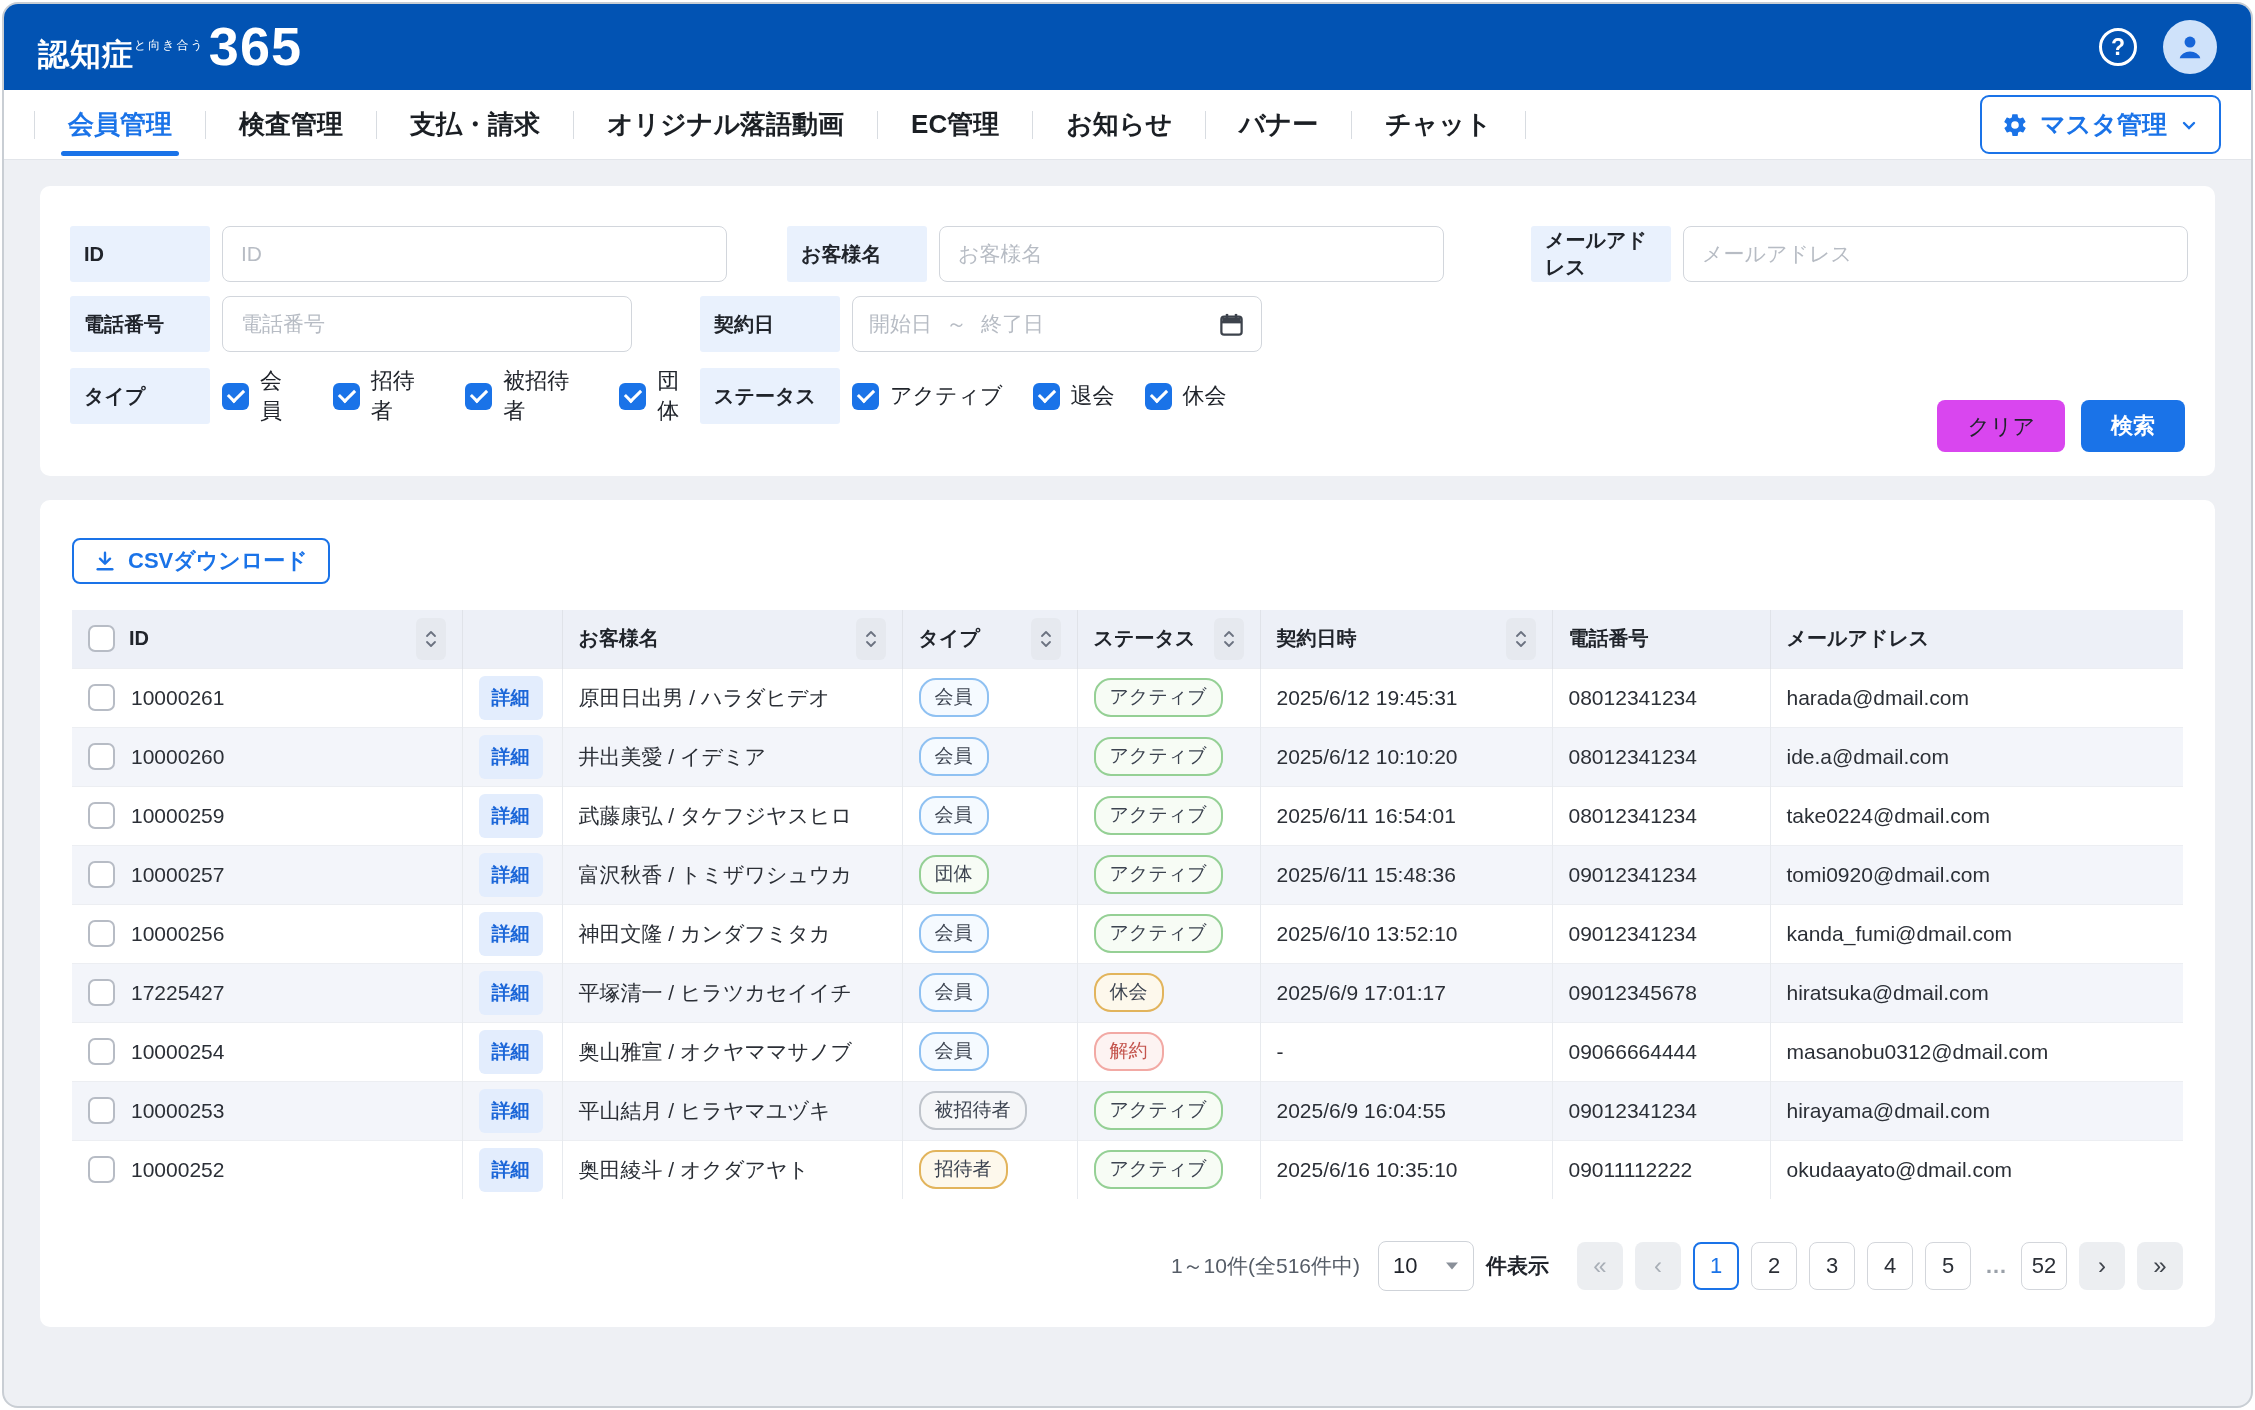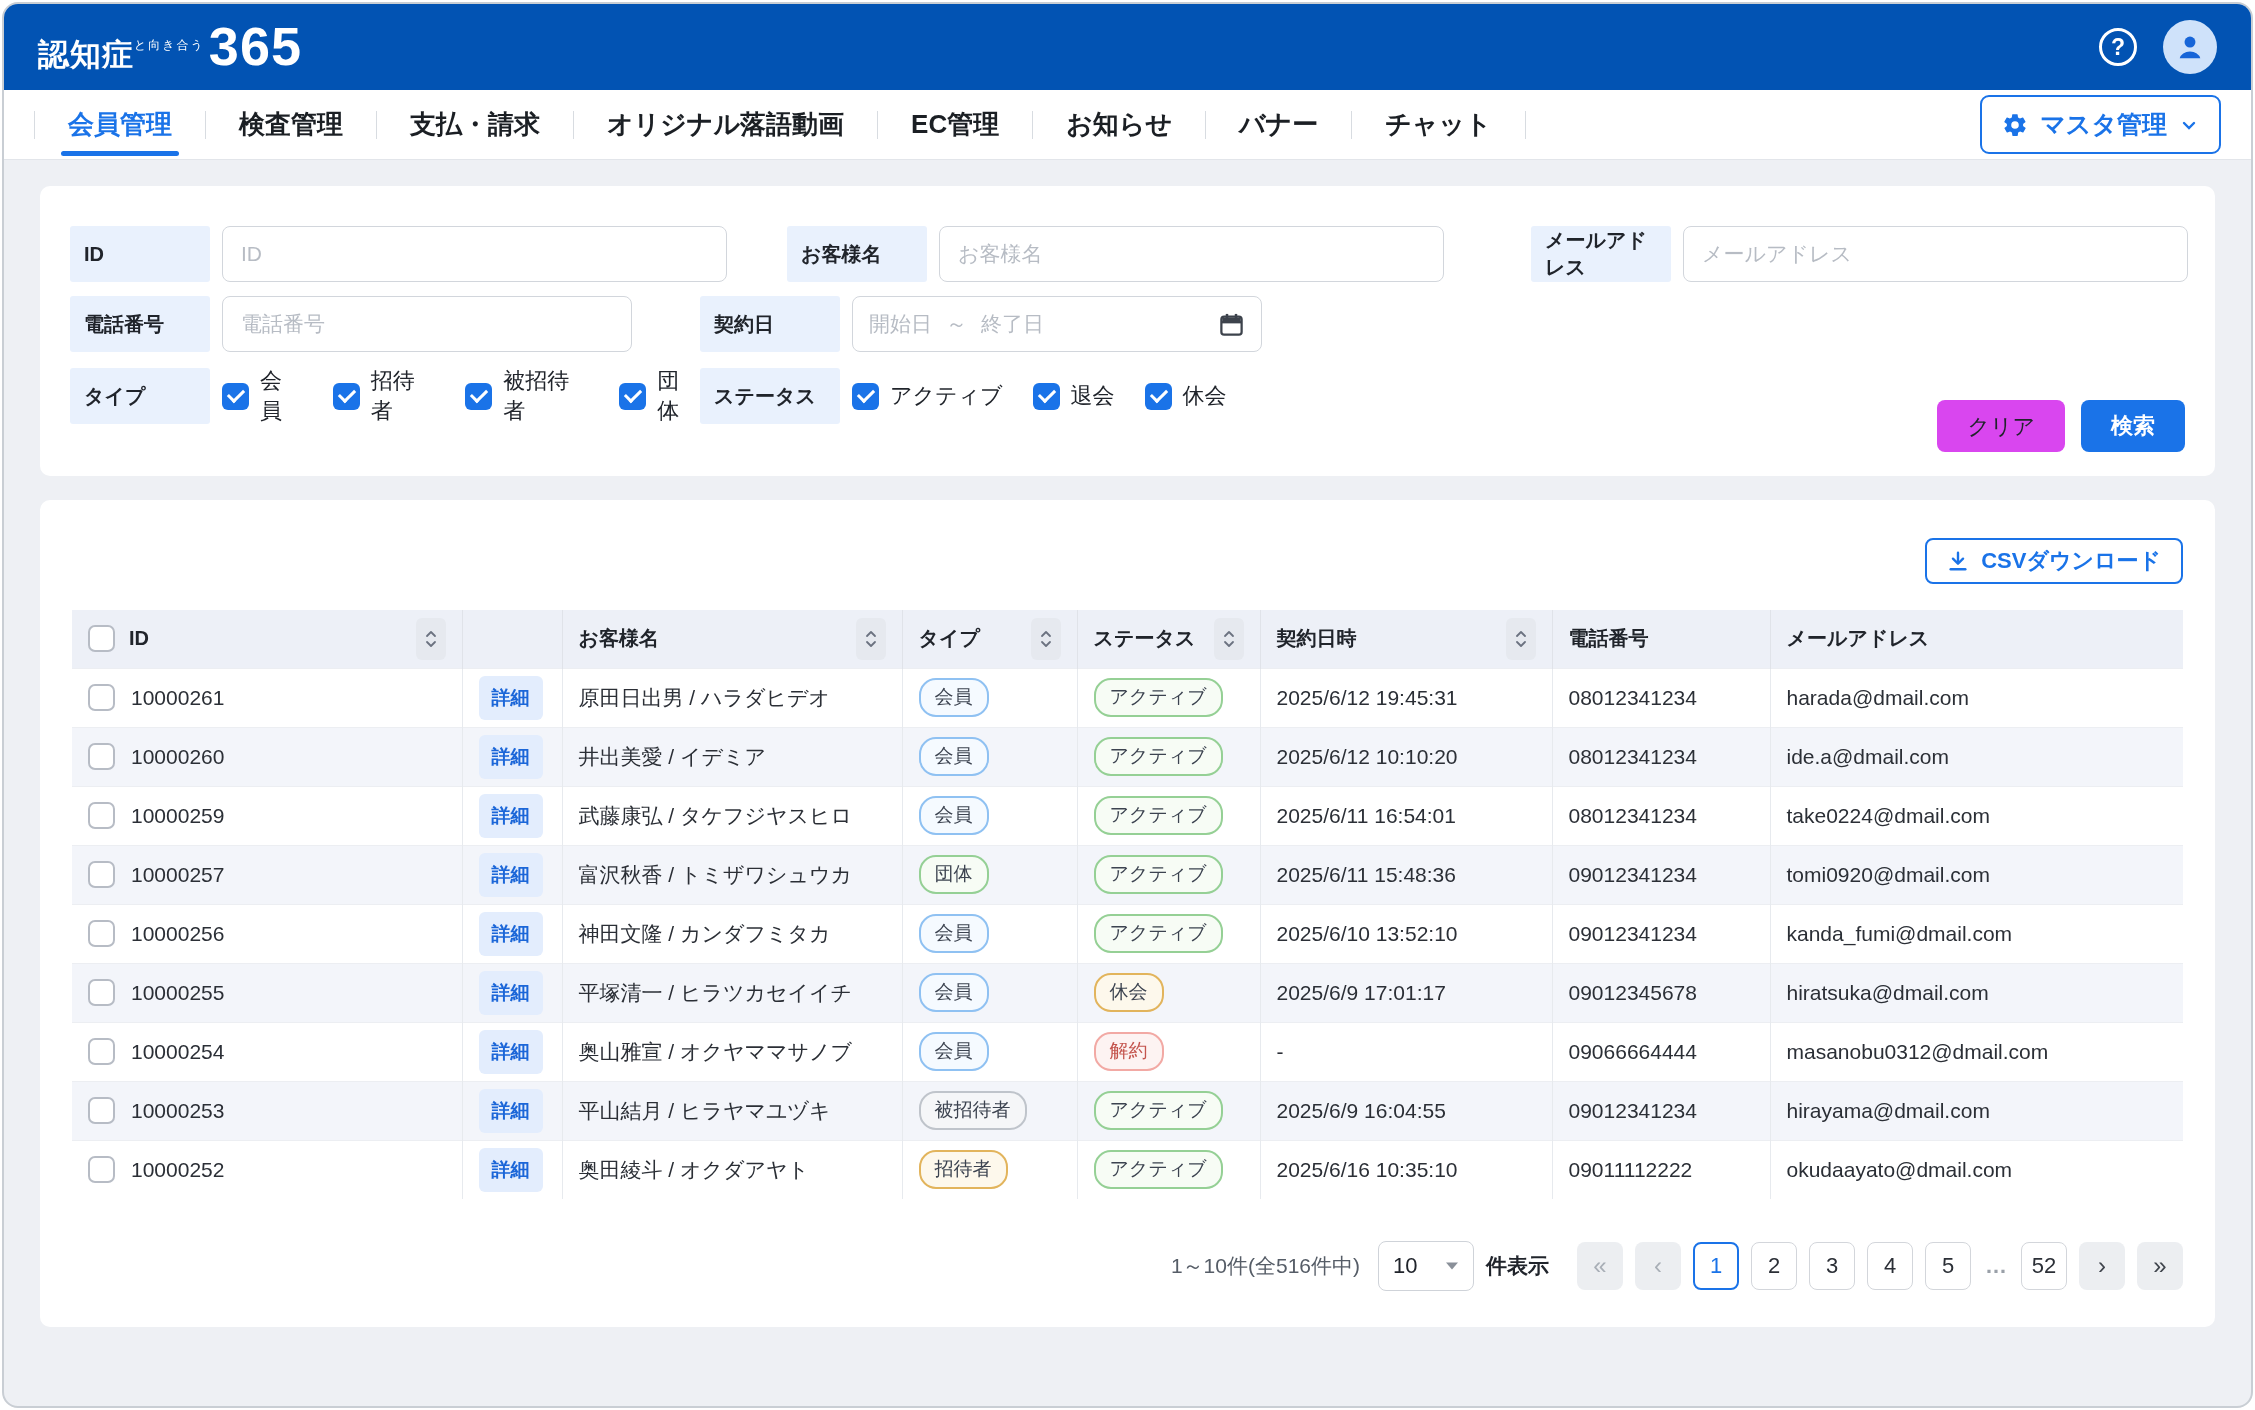--- a/index.html
+++ b/index.html
@@ -104,21 +104,21 @@
   .btn-search {
     background: #1a73e8; border: none; border-radius: 8px; padding: 0 30px; height: 52px;
     font-size: 22px; font-weight: 700; color: #fff; cursor: pointer; font-family: inherit;
   }
 
   
   .table-card {
     margin: 24px 36px 0; background: #fff; border-radius: 10px;
     padding: 38px 32px 36px;
   }
-  .csv-row { display: flex; justify-content: flex-end; }
+  .csv-row { display: flex; }
   .csv-btn {
     display: flex; align-items: center; gap: 12px; border: 2px solid #1a73e8; background: #fff;
     border-radius: 8px; padding: 0 20px; height: 46px; color: #1a73e8; font-size: 22px;
     font-weight: 700; cursor: pointer; font-family: inherit;
   }
 
   table.members { width: 100%; border-collapse: collapse; margin-top: 26px; table-layout: fixed; }
   col.c1{width:390px} col.c2{width:100px} col.c3{width:340px} col.c4{width:175px}
   col.c5{width:183px} col.c6{width:292px} col.c7{width:218px}
   thead th {
@@ -474,21 +474,21 @@
           <td><span class="badge blue">会員</span></td>
           <td><span class="badge green">アクティブ</span></td>
           <td>2025/6/10 13:52:10</td>
           <td>09012341234</td>
           <td>kanda_fumi@dmail.com</td>
         </tr>
         <tr>
           <td>
               <div class="cell-flex">
                 <span class="tcb"></span>
-                <span>10000255</span>
+                <span>17225427</span>
               </div>
             </td>
           <td><button class="detail-btn">詳細</button></td>
           <td>平塚清一 / ヒラツカセイイチ</td>
           <td><span class="badge blue">会員</span></td>
           <td><span class="badge orange">休会</span></td>
           <td>2025/6/9 17:01:17</td>
           <td>09012345678</td>
           <td>hiratsuka@dmail.com</td>
         </tr>

